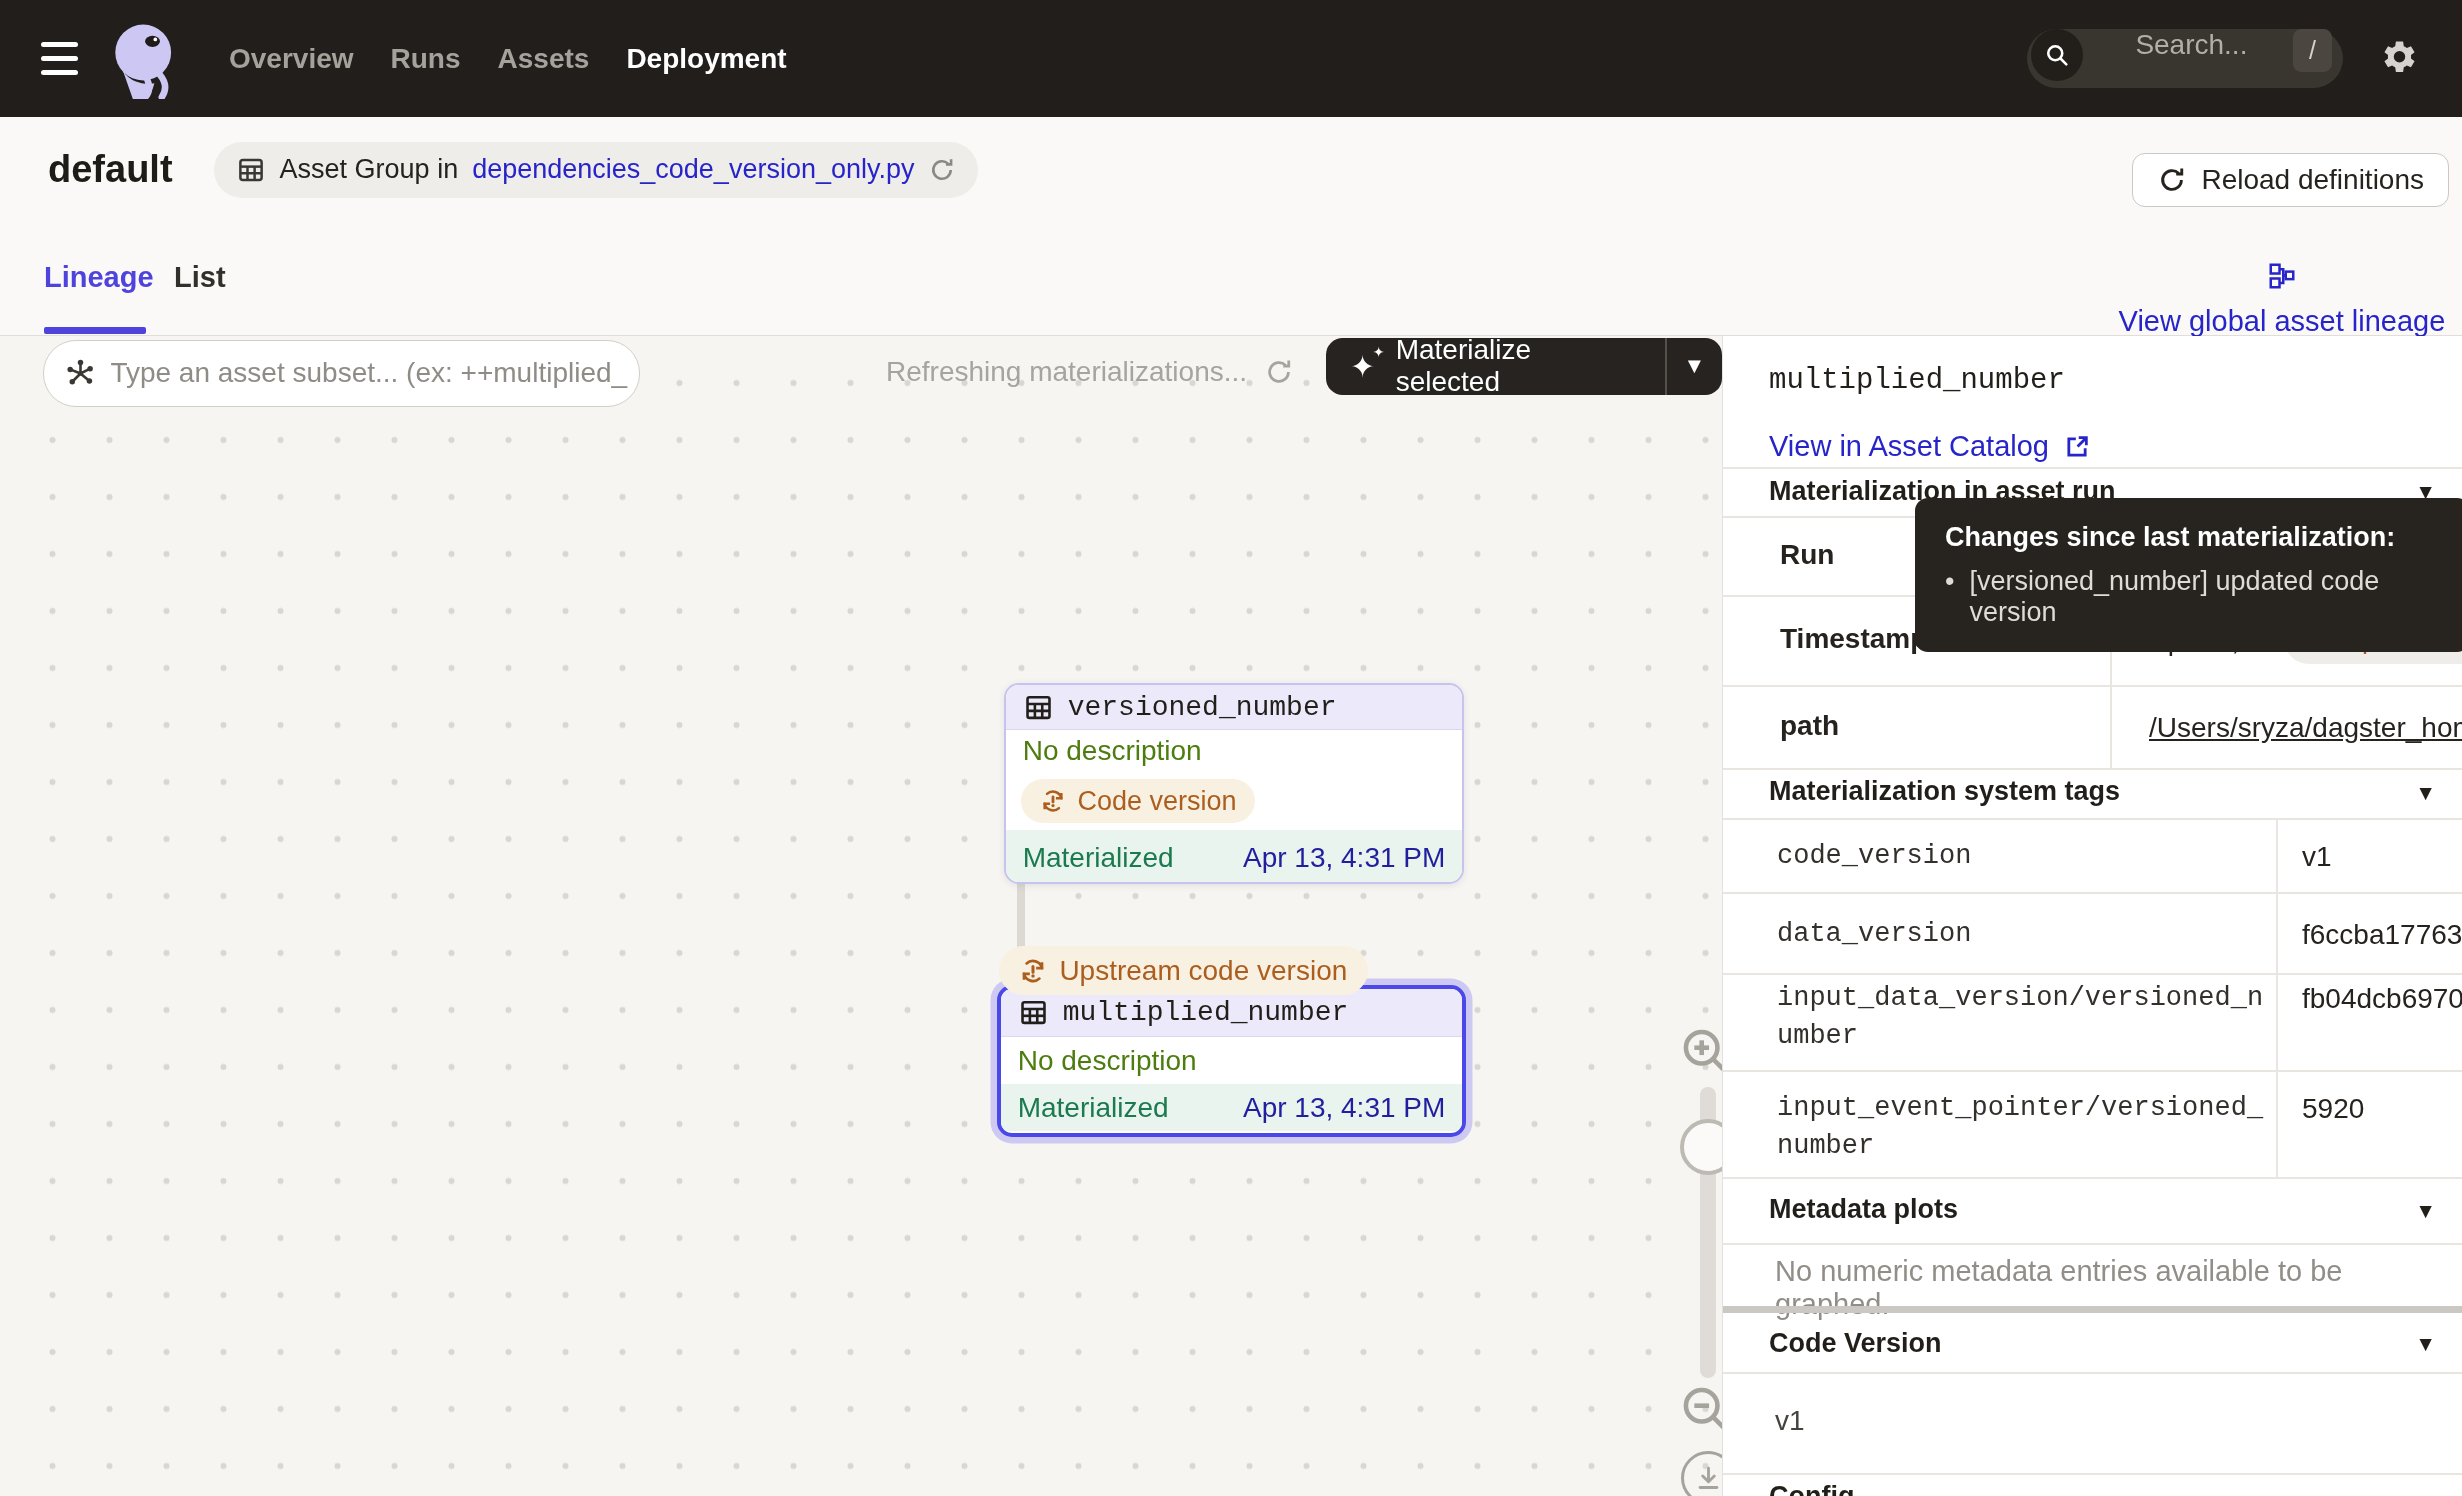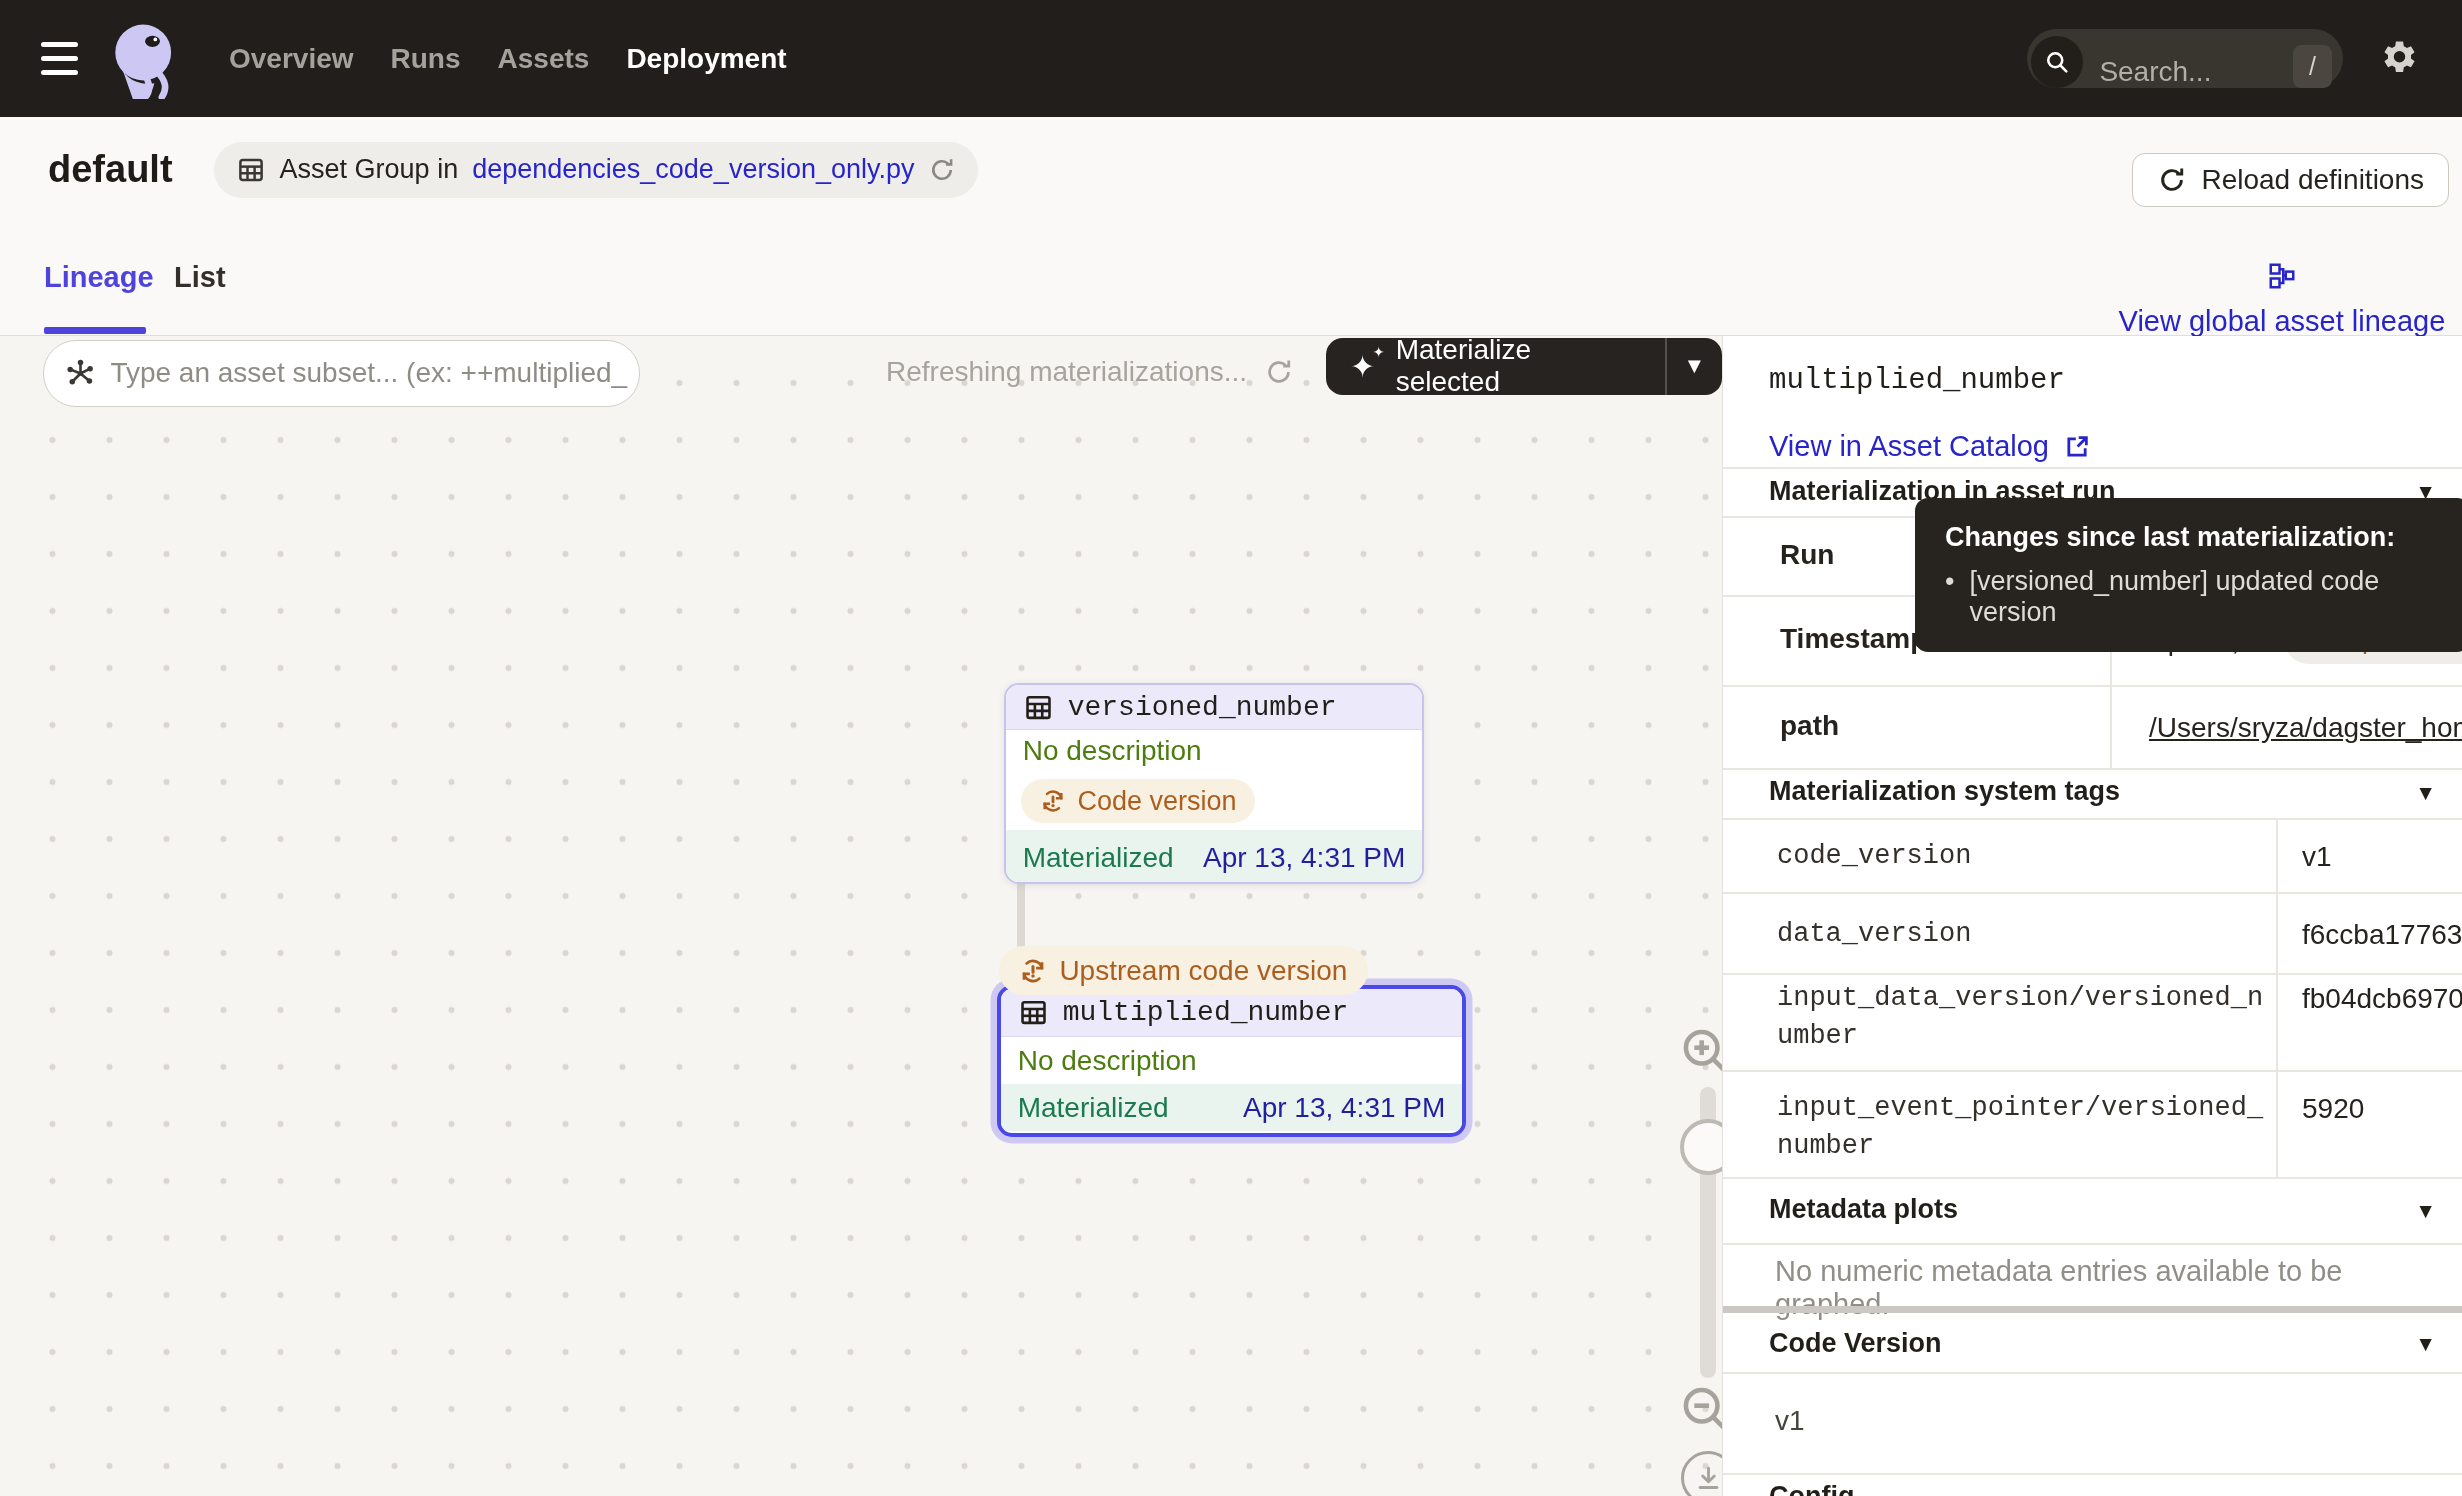--- a/index.html
+++ b/index.html
@@ -8,21 +8,21 @@
   .screen { position:relative; width:2462px; height:1497px; }
 
   
   .topnav { position:absolute; top:0; left:0; width:2462px; height:117px; background:#211E1B; display:flex; align-items:center; padding:0 41px; }
   .hamburger { width:37px; display:flex; flex-direction:column; gap:8.3px; cursor:pointer; }
   .hamburger span { display:block; height:5.6px; background:#FFFFFF; border-radius:2.8px; }
   .logo { width:80px; height:80px; margin:0 43px 0 28px; flex:0 0 auto; }
   .navitems { display:flex; gap:37px; font-size:28px; font-weight:600; color:#A5A19B; }
   .navitems .item { padding:7.4px 0; cursor:pointer; }
   .navitems .item.active { color:#FFFFFF; }
-  .search { margin-left:auto; width:316px; height:59px; background:#39352F; border-radius:30px; display:flex; align-items:flex-end; }
+  .search { margin-left:auto; width:316px; height:59px; background:#39352F; border-radius:30px; display:flex; align-items:flex-start;gap:36px; }
   .search .iconwrap { width:52px; height:52px; margin-left:3.7px; background:#221F1B; border-radius:50%; display:flex; align-items:center; justify-content:center; flex:0 0 auto; }
   .search input { flex:1; min-width:0; background:none; border:none; outline:none; color:#E8E5E0; font-size:28px; padding-left:16.7px; font-family:inherit; }
   .search input::placeholder { color:#B2AEA9; }
   .kbd { width:39px; height:43px; background:#4B4740; border-radius:8.3px; color:#D6D3CE; font-size:25px; display:flex; align-items:center; justify-content:center; margin-right:11px; flex:0 0 auto; }
   .gearwrap { margin-left:35px; cursor:pointer; display:flex; }
 
   
   .pageheader { position:absolute; top:117px; left:0; width:2462px; height:105px; background:#FAF9F7; display:flex; align-items:center; padding-left:48px; }
   .pagetitle { font-size:38px; font-weight:700; color:#1F1C18; }
   .grouppill { margin-left:41px; height:56px; background:#EFEDE9; border-radius:28px; display:flex; align-items:center; padding:0 22px; font-size:27px; color:#26231F; gap:14px; }
@@ -53,21 +53,21 @@
   .mat-main { display:flex; align-items:center; gap:15px; padding:0 24px; font-size:28px; font-weight:500; }
   .sparkle { position:relative; width:31px; height:31px; }
   .sparkle .s1 { position:absolute; left:0; top:0; font-size:30px; line-height:31px; }
   .sparkle .s2 { position:absolute; right:-3.7px; top:-7.4px; font-size:14px; }
   .mat-divider { width:1.9px; background:#55514A; }
   .mat-caret { width:56px; display:flex; align-items:center; justify-content:center; font-size:22px; }
 
   
   .edge { position:absolute; left:1017px; top:548px; width:8.3px; height:105px; background:#DCD8D2; }
   .node { position:absolute; background:#FFFFFF; border-radius:15px; overflow:hidden; font-size:28px; cursor:pointer; }
-  .node1 { left:1004px; top:347px; width:420px; height:201px; border:2.8px solid #C7C2EE; box-shadow:0 1.9px 7.4px rgba(60,55,90,0.10); }
+  .node1 { left:1004px; top:347px; width:460px; height:201px; border:2.8px solid #C7C2EE; box-shadow:0 1.9px 7.4px rgba(60,55,90,0.10); }
   .node2 { left:997px; top:649px; width:469px; height:152px; border:4.6px solid #4B48E9; box-shadow:0 0 0 6.5px #CDC9F2; }
   .node-head { background:#ECEAFA; border-bottom:1.9px solid #DBD7F1; display:flex; align-items:center; gap:14px; padding:0 16.7px; font-family:"Liberation Mono","DejaVu Sans Mono",monospace; font-size:28px; color:#221F1B; }
   .node1 .node-head { height:45px; } .node2 .node-head { height:48px; }
   .node-desc { display:flex; align-items:center; padding:0 16.7px; color:#4d7c0f; }
   .node1 .node-desc { height:42px; } .node2 .node-desc { height:47px; }
   .node-chiprow { height:58px; display:flex; align-items:center; padding:0 15px; }
   .chip { height:44px; background:#F8F0E1; border-radius:22px; display:flex; align-items:center; gap:12px; padding:0 18.5px; color:#AC5E1E; font-size:27px; white-space:nowrap; }
   .node-foot { background:#E9F4EE; display:flex; align-items:center; justify-content:space-between; padding:0 16.7px; }
   .node1 .node-foot { height:56px; } .node2 .node-foot { height:47px; }
   .status { color:#1B7A4E; }

